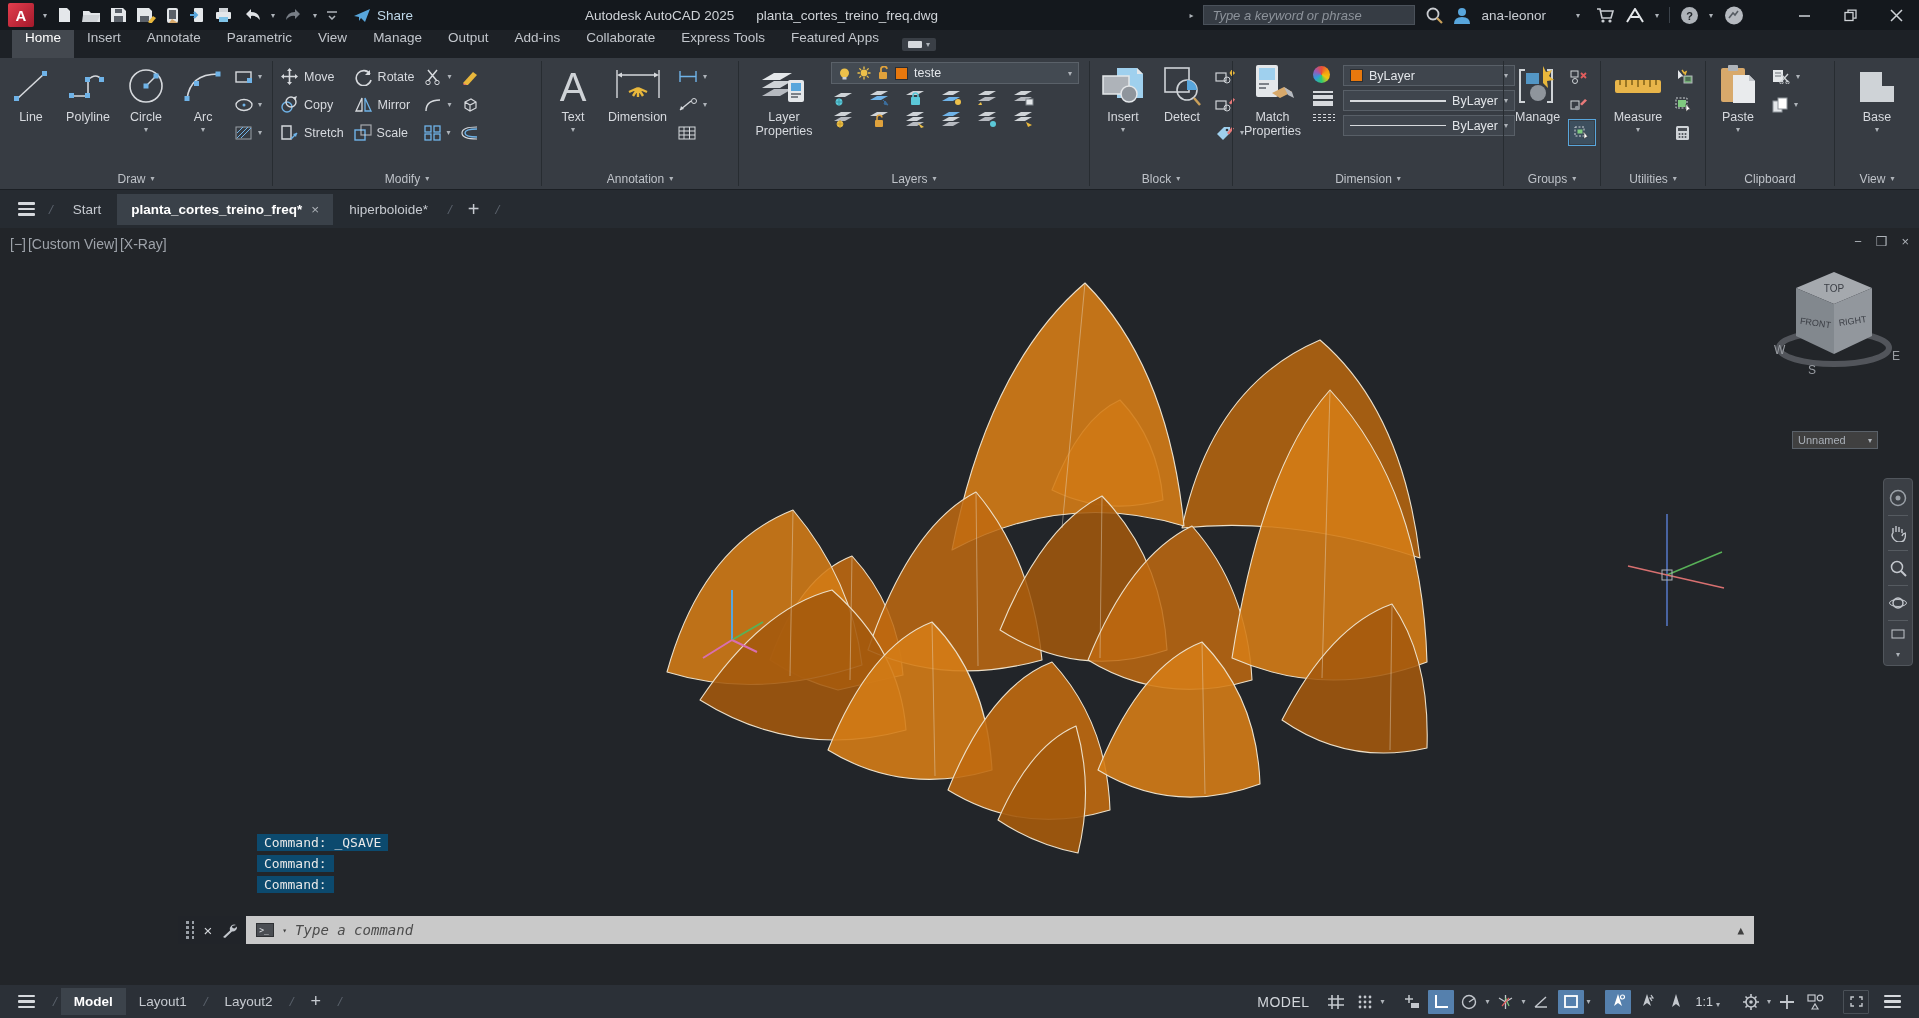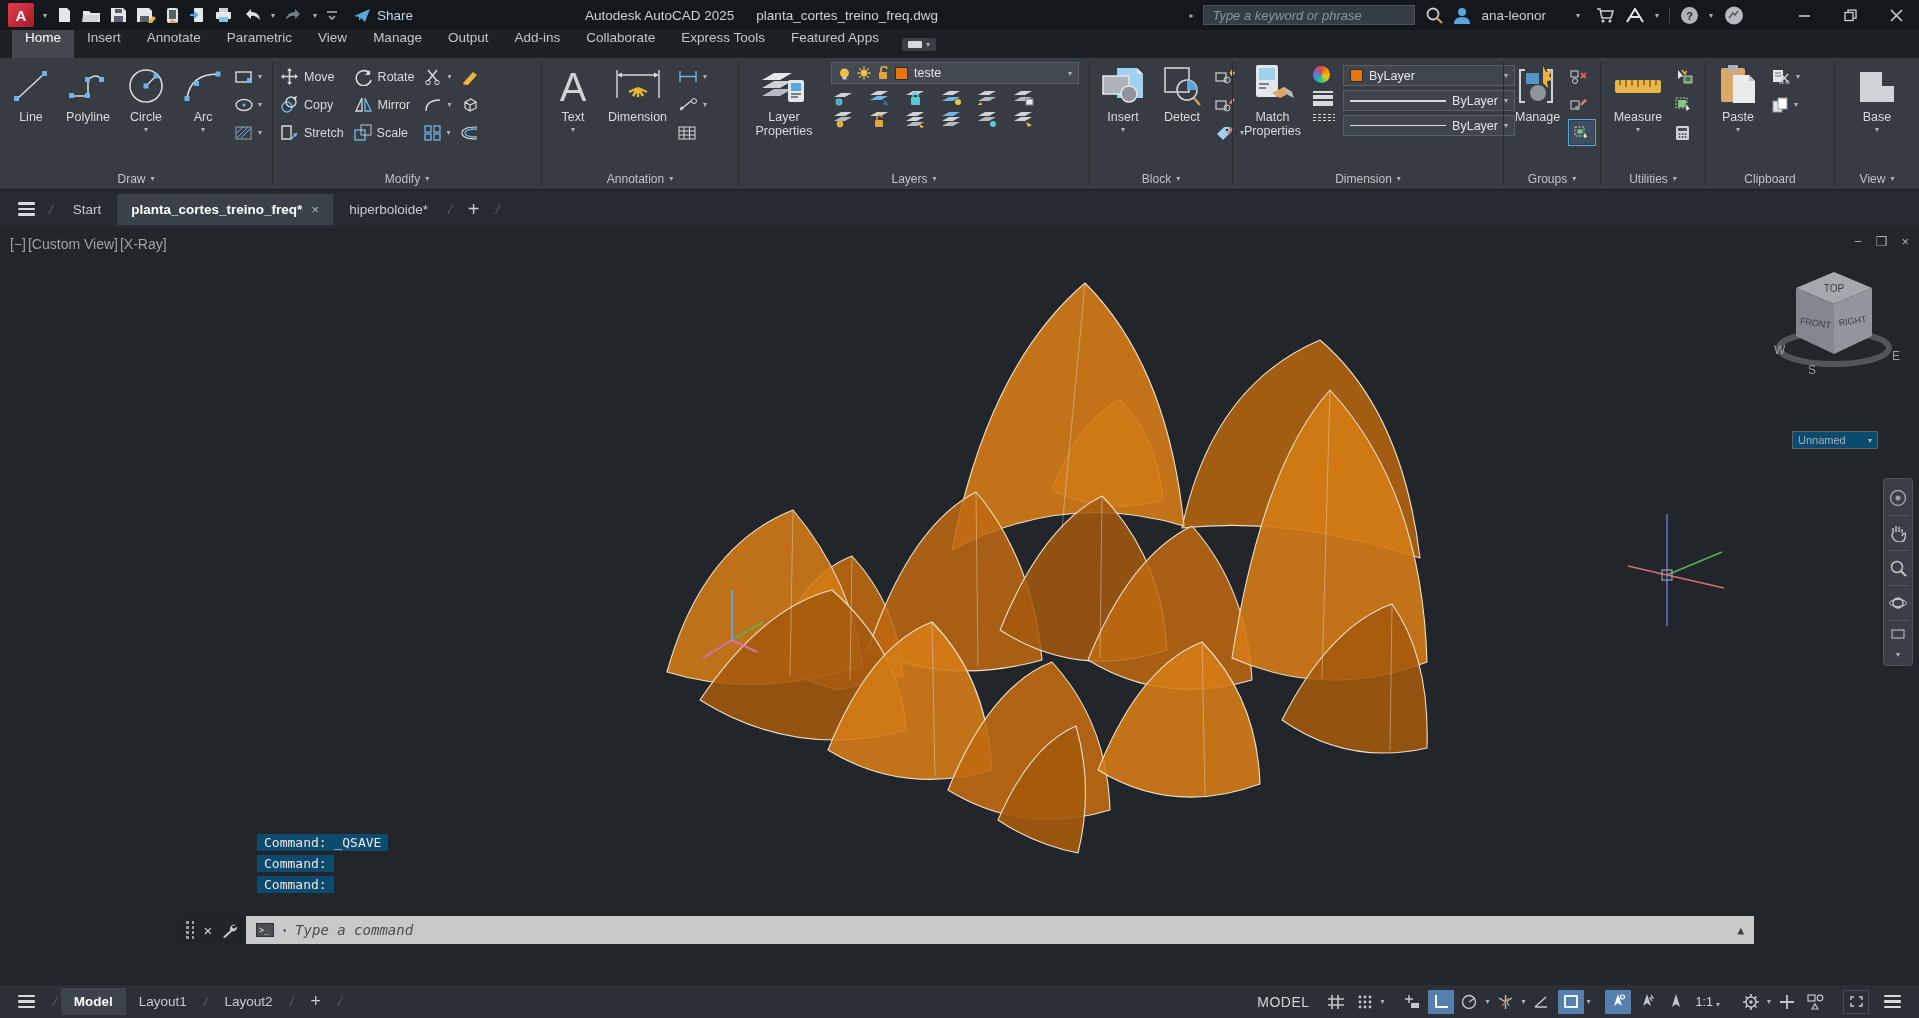--- a/index.html
+++ b/index.html
@@ -77,21 +77,21 @@
   .fslash { color:#59606a; padding:0 4px; font-style:italic; }
   .hamb { display:flex; flex-direction:column; gap:3px; padding:4px 8px; }
   .hamb div { width:20px; height:3px; background:#d6d9dd; border-radius:1px; }
   .hamb.small div { width:17px; height:2.5px; }
 
   
   .canvas { height:757px; position:relative; background:#222529; flex:0 0 757px; overflow:hidden; }
   .vplabel { position:absolute; left:10px; top:8px; color:#9ea3aa; font-size:14px; display:flex; gap:2px; }
   .vpbtns { position:absolute; right:10px; top:6px; display:flex; gap:14px; color:#aeb3b9; font-size:13px; }
   .viewcube { position:absolute; left:1768px; top:22px; opacity:.8; }
-  .ucsbox { position:absolute; left:1792px; top:203px; width:86px; height:18px; background:#0c4a6e;
+  .ucsbox { position:absolute; left:1792px; top:203px; width:86px; height:18px; background:#404040;
     border:1px solid #5a6169; color:#a8aeb6; font-size:11px; display:flex; align-items:center;
     justify-content:space-between; padding:0 5px; }
   .navbar { position:absolute; right:6px; top:250px; width:30px; background:rgba(62,66,72,.9);
     border:1px solid #51565c; border-radius:4px; display:flex; flex-direction:column;
     align-items:center; padding:4px 0; gap:2px; }
   .navitem { width:24px; height:30px; display:flex; align-items:center; justify-content:center; }
   .navdiv { width:20px; height:1px; background:#565b61; }
   .cmdhist { position:absolute; left:257px; top:606px; display:flex; flex-direction:column; gap:4px;
     font-family:"DejaVu Sans Mono",monospace; font-size:13px; color:#e8e8e8; }
   .cmdhist span { background:#0c4a6e; padding:1px 7px; width:max-content; }

